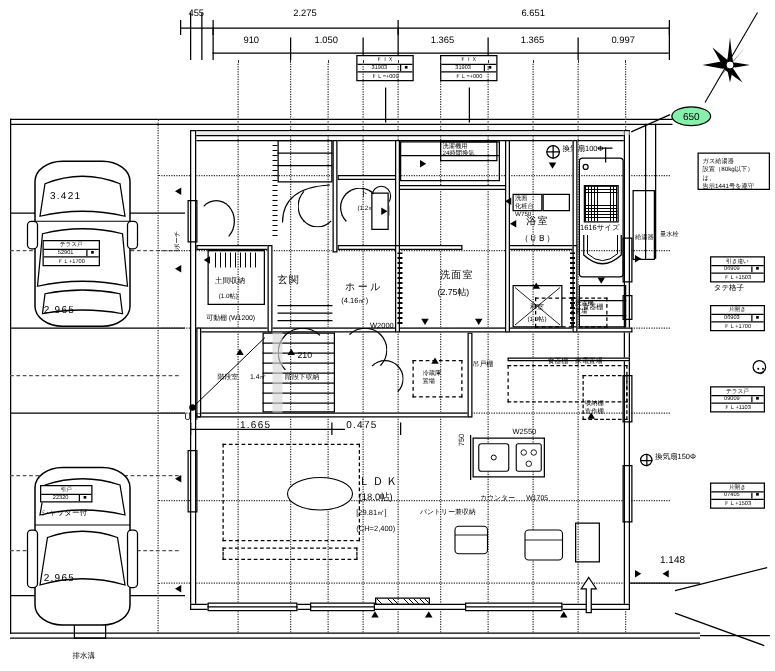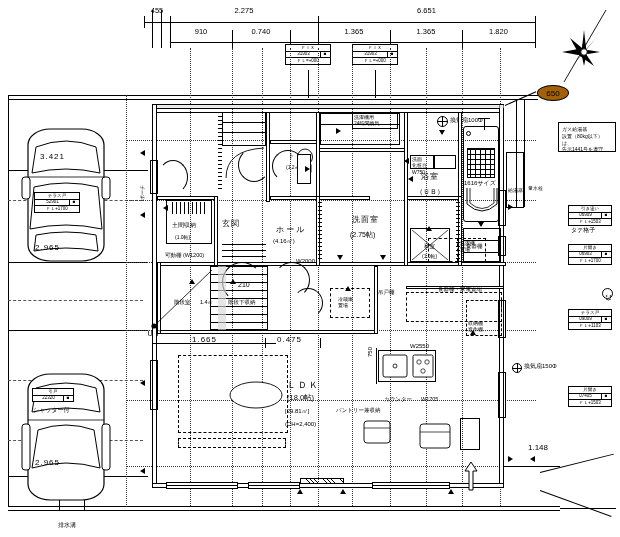--- a/index.html
+++ b/index.html
@@ -132,21 +132,21 @@
   .tri-right {
     position: absolute; width: 0; height: 0;
     border-top: 3.5px solid transparent;
     border-bottom: 3.5px solid transparent;
     border-left: 5px solid #000;
   }
   .ellipse {
     position: absolute;
     border: 1px solid #000;
     border-radius: 50%;
-    background: #a16207;
+    background: #86efac;
     font-size: 8px;
     text-align: center;
     color: #000;
   }
   .circ {
     position: absolute;
     border: 1px solid #000;
     border-radius: 50%;
     background: #fff;
   }
@@ -178,25 +178,25 @@
     <div class="ln h1px" style="left:170px;top:42px;width:365px;"></div>
     <div class="ln v1px" style="left:170px;top:22px;height:26px;"></div>
     <div class="ln v1px" style="left:232px;top:30px;height:18px;"></div>
     <div class="ln v1px" style="left:290px;top:30px;height:18px;"></div>
     <div class="ln v1px" style="left:318px;top:22px;height:26px;"></div>
     <div class="ln v1px" style="left:390px;top:30px;height:18px;"></div>
     <div class="ln v1px" style="left:462px;top:30px;height:18px;"></div>
     <div class="ln v1px" style="left:535px;top:22px;height:26px;"></div>
 
     <div class="dimtxt" style="left:170px;top:27px;width:62px;">910</div>
-    <div class="dimtxt" style="left:232px;top:27px;width:58px;">0.740</div>
+    <div class="dimtxt" style="left:232px;top:27px;width:58px;">1.050</div>
     <div class="dimtxt" style="left:290px;top:27px;width:28px;margin-top:26px;">315</div>
     <div class="dimtxt" style="left:318px;top:27px;width:72px;">1.365</div>
     <div class="dimtxt" style="left:390px;top:27px;width:72px;">1.365</div>
-    <div class="dimtxt" style="left:462px;top:27px;width:73px;">1.820</div>
+    <div class="dimtxt" style="left:462px;top:27px;width:73px;">0.997</div>
 
     <div class="ln v1px" style="left:152px;top:10px;height:38px;"></div>
     <div class="ln v1px" style="left:161px;top:10px;height:38px;"></div>
   </div>
 
   <div class="compass" style="left:548px;top:8px;">
     <svg width="72" height="78" viewBox="0 0 72 78">
       <line x1="58" y1="2" x2="16" y2="74" stroke="#000" stroke-width="0.9"></line>
       <g fill="#000">
         <polygon points="36,30 39,44 36,58 33,44"></polygon>

